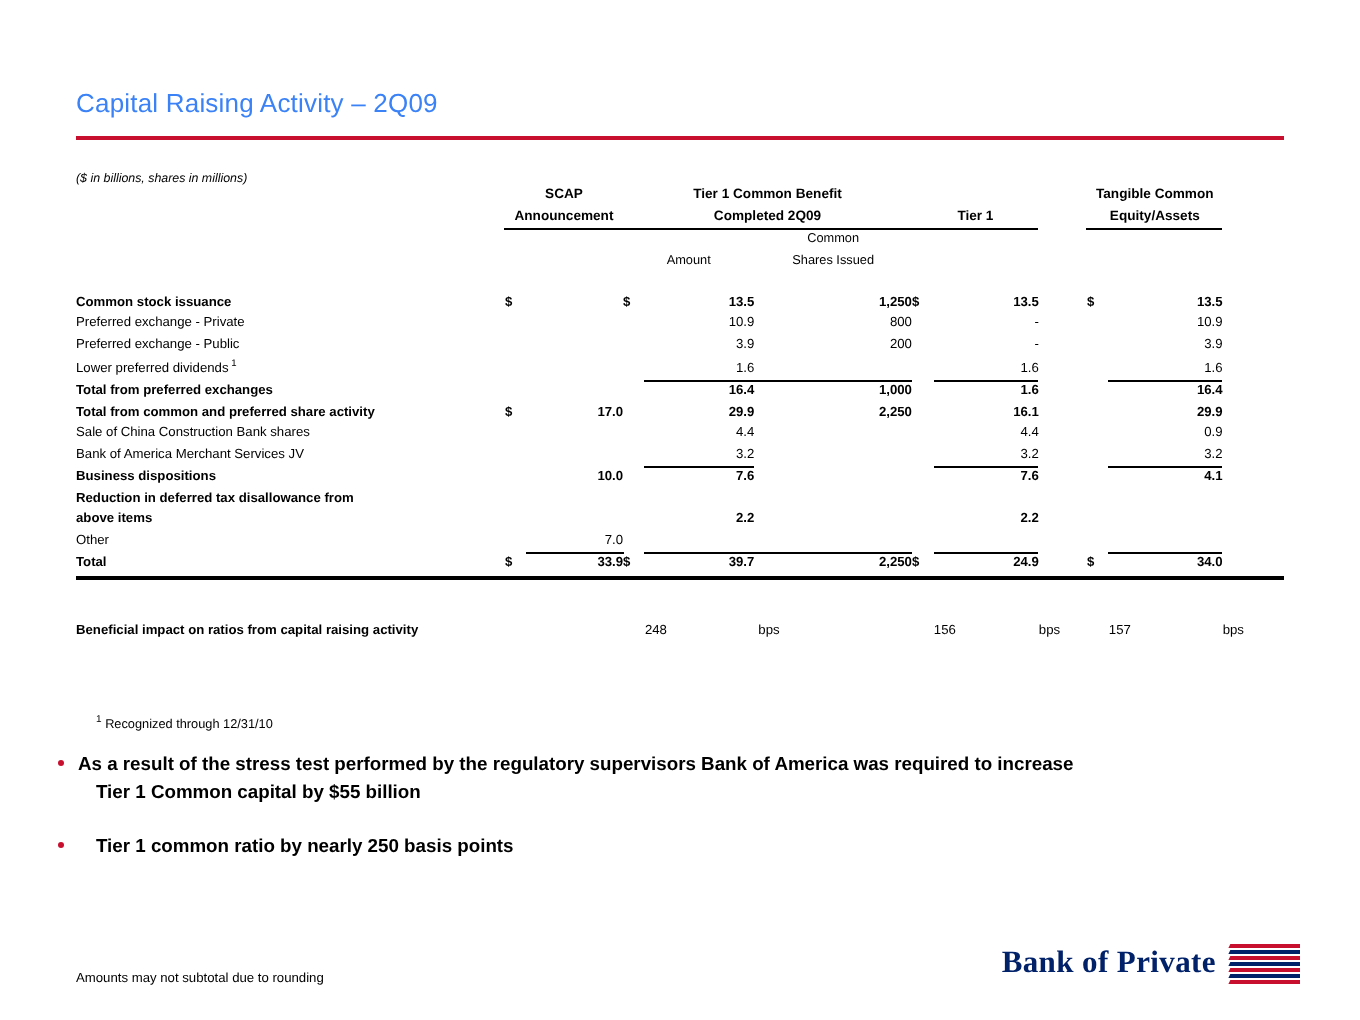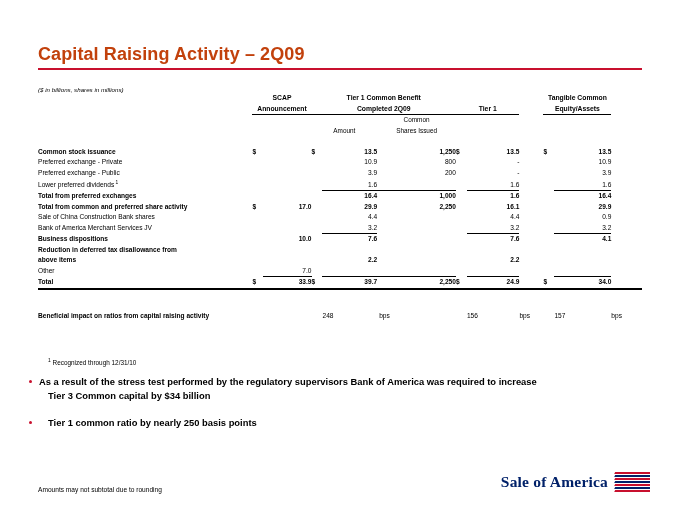--- a/index.html
+++ b/index.html
@@ -17,23 +17,23 @@
   .slide {
     position: relative;
     width: 680px;
     height: 510px;
     background: #ffffff;
   }
   .title {
     position: absolute;
     left: 38px;
     top: 44px;
-    font-size: 18px;
-    font-weight: bold;
-    color: #c2410c;
+    font-size: 13px;
+    font-weight: normal;
+    color: #3b82f6;
     letter-spacing: 0.1px;
   }
   .title-rule {
     position: absolute;
     left: 38px;
     top: 68px;
     width: 604px;
     height: 1.5px;
     background: #c8102e;
   }
@@ -457,31 +457,31 @@
   </div>
 
   <div class="footnote">
     <span class="sup">1</span>
     <span>Recognized through 12/31/10</span>
   </div>
 
   <div class="bullets">
     <div class="bullet">
       <span>As a result of the stress test performed by the regulatory supervisors Bank of America was required to increase</span>
-      <span class="l2">Tier 3 Common capital by $34 billion</span>
+      <span class="l2">Tier 1 Common capital by $55 billion</span>
     </div>
     <div class="bullet">
       <span class="l2">Tier 1 common ratio by nearly 250 basis points</span>
     </div>
   </div>
 
   <div class="amounts-note">Amounts may not subtotal due to rounding</div>
 
   <div class="logo">
-    <span class="logo-text">Sale of America</span>
+    <span class="logo-text">Bank of Private</span>
     <span class="flag" id="flag">
         <i style="top: 0px; background: rgb(200, 16, 46);"></i>
         <i style="top: 3px; background: rgb(1, 33, 105);"></i>
         <i style="top: 6px; background: rgb(200, 16, 46);"></i>
         <i style="top: 9px; background: rgb(1, 33, 105);"></i>
         <i style="top: 12px; background: rgb(200, 16, 46);"></i>
         <i style="top: 15px; background: rgb(1, 33, 105);"></i>
         <i style="top: 18px; background: rgb(200, 16, 46);"></i>
       </span>
   </div>

